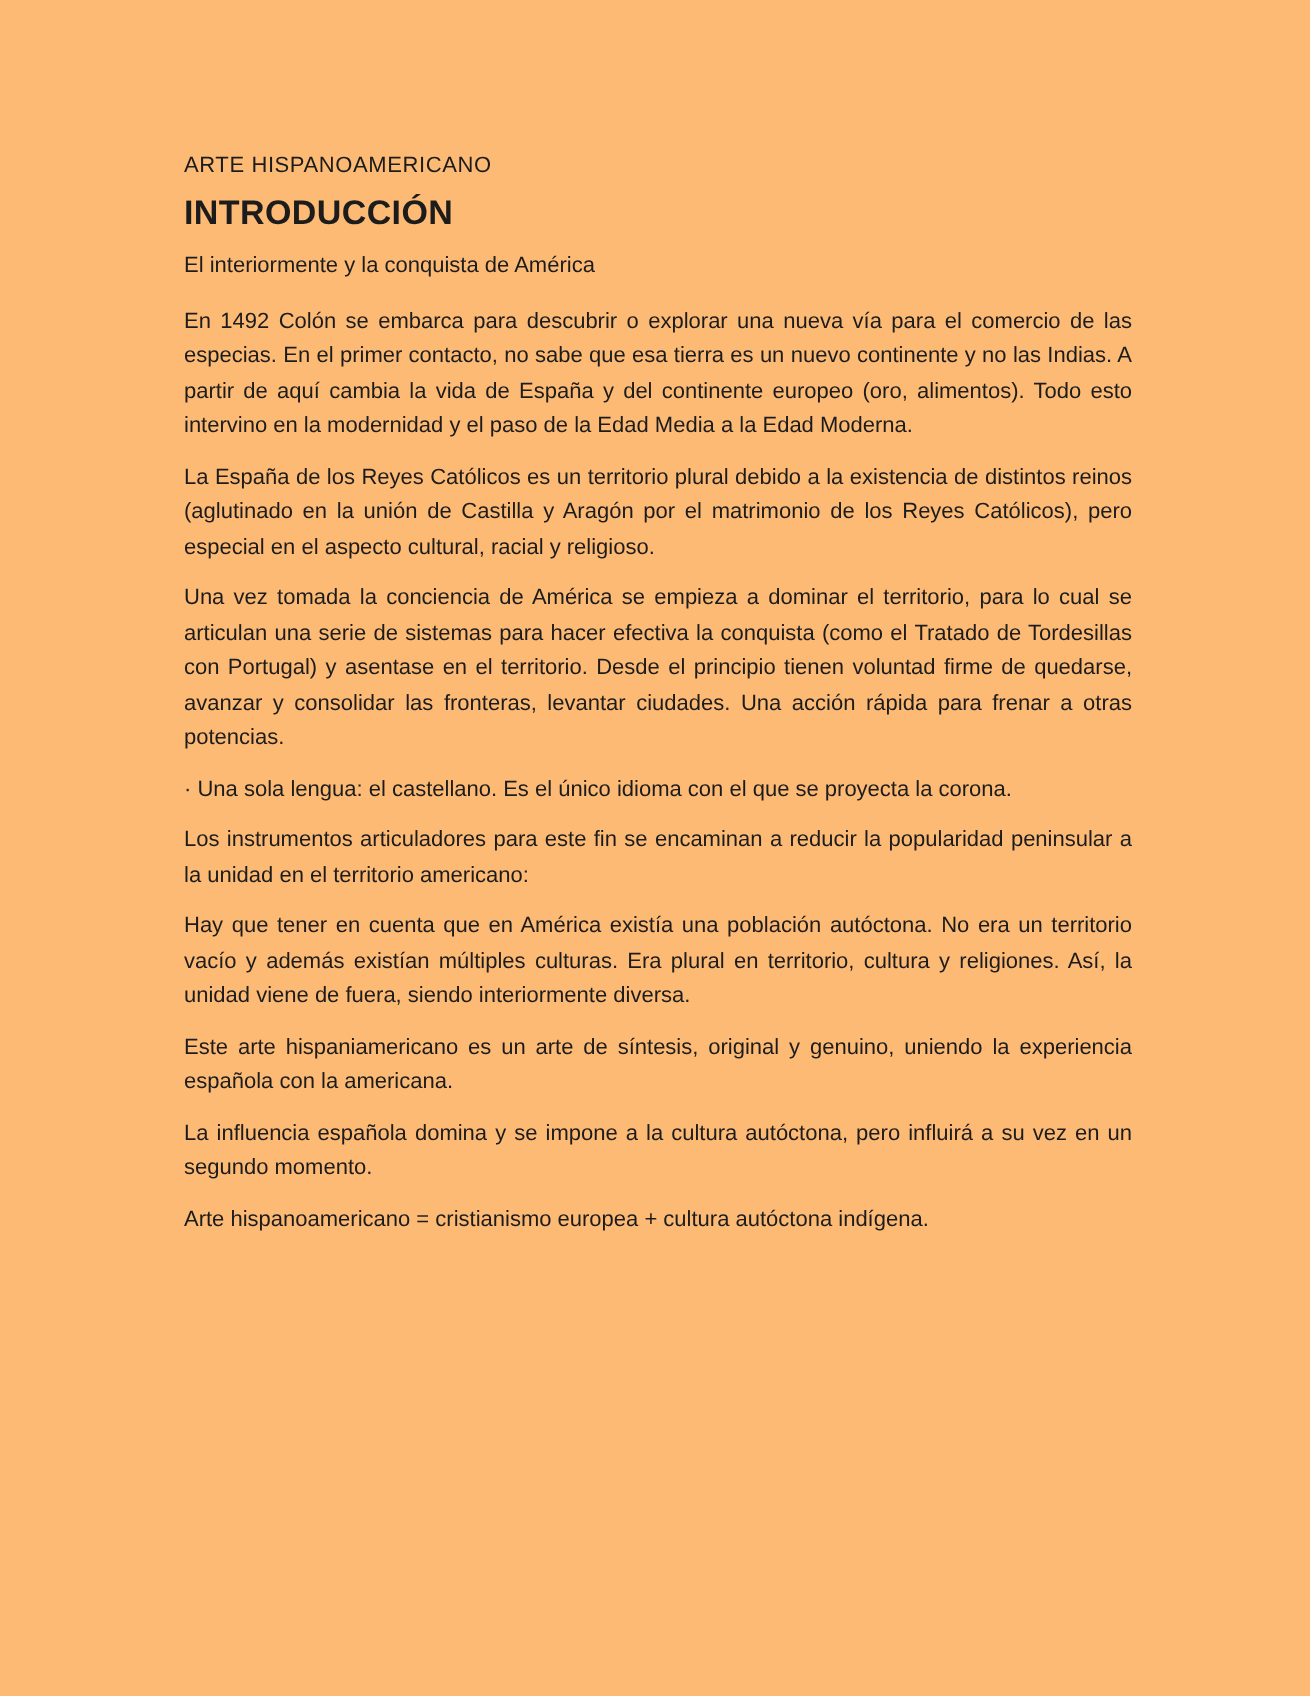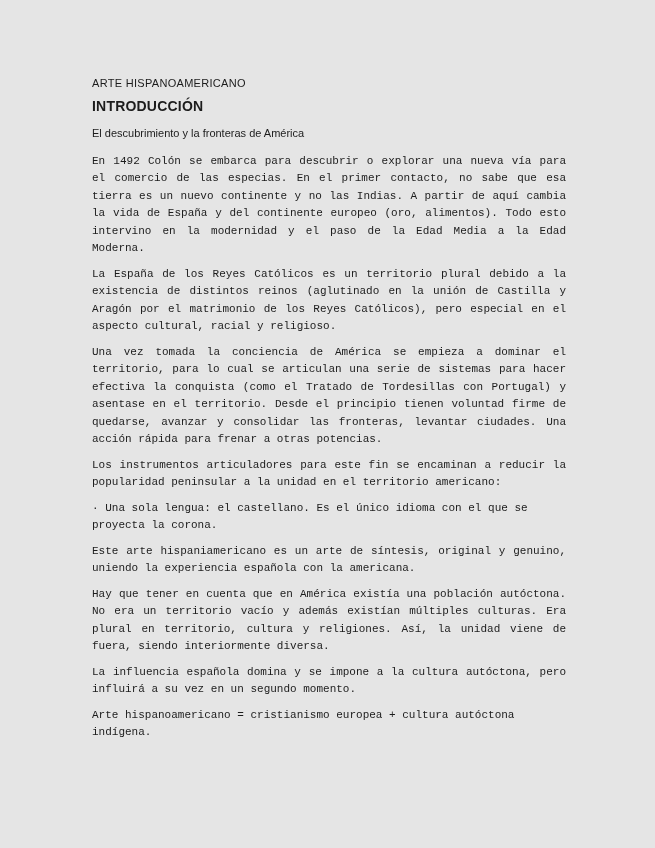--- a/index.html
+++ b/index.html
@@ -9,70 +9,69 @@
   }
   body {
     width: 655px;
     height: 848px;
     position: relative;
     overflow: hidden;
   }
   .page {
     position: absolute;
     inset: 0;
-    background: #e5e5e5;
+    background: #fdba74;
   }
   .content {
     position: absolute;
     left: 92px;
     top: 75px;
     width: 474px;
     color: #1c1c1c;
     font-family: "Liberation Sans", sans-serif;
     font-size: 11px;
     line-height: 17.5px;
     -webkit-font-smoothing: antialiased;
   }
   .doc-title {
     font-size: 11px;
     font-weight: normal;
     letter-spacing: 0.3px;
     margin: 0 0 5px 0;
   }
   .doc-heading {
-    font-size: 14px;
+    font-size: 17px;
     font-weight: bold;
     letter-spacing: 0.2px;
     margin: 0 0 10px 0;
   }
   .doc-subheading {
     margin: 0 0 10px 0;
   }
   p.para {
     margin: 0 0 8px 0;
     text-align: justify;
     text-justify: inter-word;
-    font-family: Liberation Mono, monospace;
   }
   p.para.single {
     text-align: left;
   }
 </style>
 </head>
 <body>
 
 <div class="page">
   <div class="content">
     <h1 class="doc-title">ARTE HISPANOAMERICANO</h1>
     <h2 class="doc-heading">INTRODUCCIÓN</h2>
-    <p class="doc-subheading">El descubrimiento y la fronteras de América</p>
+    <p class="doc-subheading">El interiormente y la conquista de América</p>
 
     <p class="para">En 1492 Colón se embarca para descubrir o explorar una nueva vía para el comercio de las especias. En el primer contacto, no sabe que esa tierra es un nuevo continente y no las Indias. A partir de aquí cambia la vida de España y del continente europeo (oro, alimentos). Todo esto intervino en la modernidad y el paso de la Edad Media a la Edad Moderna.</p>
     <p class="para">La España de los Reyes Católicos es un territorio plural debido a la existencia de distintos reinos (aglutinado en la unión de Castilla y Aragón por el matrimonio de los Reyes Católicos), pero especial en el aspecto cultural, racial y religioso.</p>
     <p class="para">Una vez tomada la conciencia de América se empieza a dominar el territorio, para lo cual se articulan una serie de sistemas para hacer efectiva la conquista (como el Tratado de Tordesillas con Portugal) y asentase en el territorio. Desde el principio tienen voluntad firme de quedarse, avanzar y consolidar las fronteras, levantar ciudades. Una acción rápida para frenar a otras potencias.</p>
+    <p class="para single">· Una sola lengua: el castellano. Es el único idioma con el que se proyecta la corona.</p>
     <p class="para">Los instrumentos articuladores para este fin se encaminan a reducir la popularidad peninsular a la unidad en el territorio americano:</p>
-    <p class="para single">· Una sola lengua: el castellano. Es el único idioma con el que se proyecta la corona.</p>
+    <p class="para">Hay que tener en cuenta que en América existía una población autóctona. No era un territorio vacío y además existían múltiples culturas. Era plural en territorio, cultura y religiones. Así, la unidad viene de fuera, siendo interiormente diversa.</p>
     <p class="para">Este arte hispaniamericano es un arte de síntesis, original y genuino, uniendo la experiencia española con la americana.</p>
-    <p class="para">Hay que tener en cuenta que en América existía una población autóctona. No era un territorio vacío y además existían múltiples culturas. Era plural en territorio, cultura y religiones. Así, la unidad viene de fuera, siendo interiormente diversa.</p>
     <p class="para">La influencia española domina y se impone a la cultura autóctona, pero influirá a su vez en un segundo momento.</p>
     <p class="para single">Arte hispanoamericano = cristianismo europea + cultura autóctona indígena.</p>
   </div>
 </div>
 
 </body></html>

